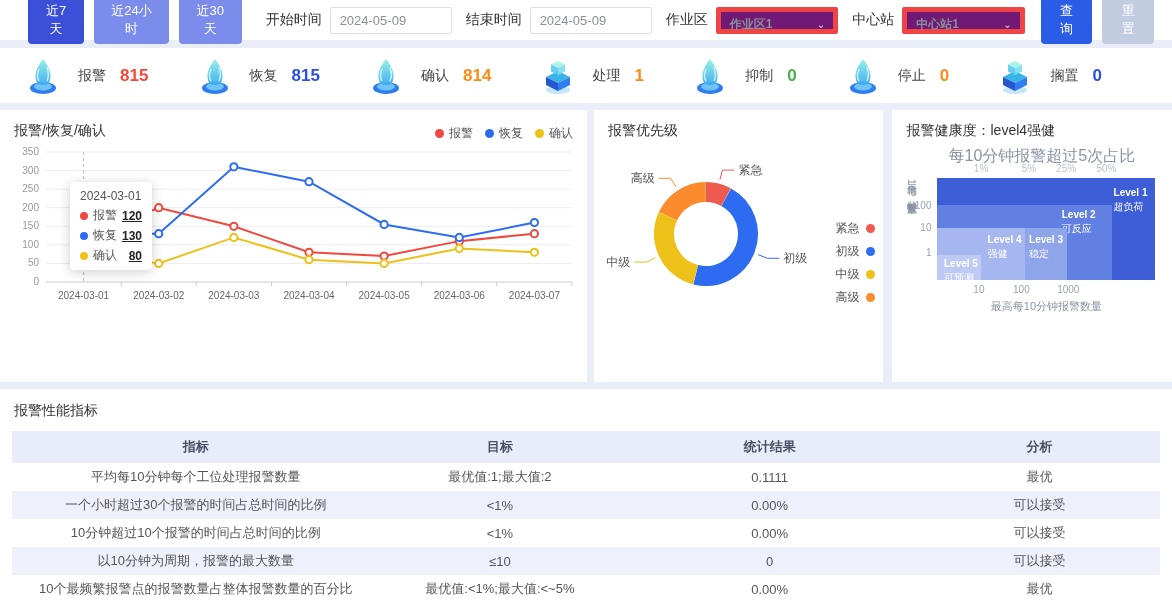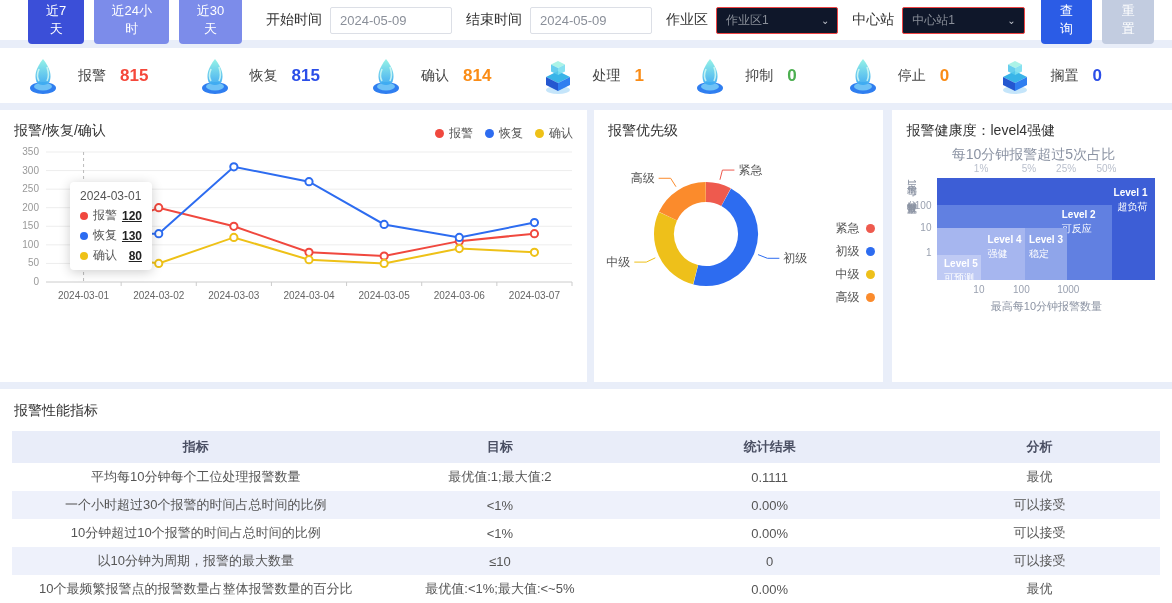--- a/index.html
+++ b/index.html
@@ -6,21 +6,21 @@
   html,body { width:1172px; height:603px; }
   body { background:#e9eef9; font-family:"Liberation Sans","DejaVu Sans",sans-serif; overflow:hidden; }
 
   
   .toolbar { height:40px; background:#fff; display:flex; align-items:center; padding:0 18px 0 28px; }
   .qbtn { border:none; color:#fff; font-size:13px; padding:6px 13px; border-radius:4px; margin-right:10px; cursor:pointer; }
   .qbtn.active { background:#3b4fd8; }
   .qbtn.idle { background:#7c8cea; }
   .tb-label { font-size:14px; color:#333; margin:0 8px 0 14px; white-space:nowrap; }
   .tb-input { width:122px; height:27px; border:1px solid #dcdfe6; border-radius:2px; background:#fff; color:#8a8f99; font-size:13px; padding:0 9px; font-family:inherit; }
-  .tb-select { position:relative; width:132px; height:27px; border:1px solid #ef4444; border-radius:2px; background:#0f172a; color:#8a8f99; font-size:12px; line-height:25px; padding:0 9px; }
+  .tb-select { position:relative; width:132px; height:27px; border:5px solid #ef4444; border-radius:2px; background:#701a75; color:#8a8f99; font-size:12px; line-height:25px; padding:0 9px;font-weight:bold; }
   .tb-select .chev { position:absolute; right:8px; top:0; color:#c0c4cc; font-size:10px; }
   .abtn { border:none; color:#fff; font-size:13px; padding:6px 14px; border-radius:4px; cursor:pointer; }
   .abtn.query { background:#2b5ce6; margin-left:16px; }
   .abtn.reset { background:#c2cce0; margin-left:10px; }
 
   
   .stats { margin-top:8px; height:55px; background:#fff; display:flex; align-items:center; justify-content:space-between; padding:0 70px 0 22px; }
   .stat { display:flex; align-items:center; }
   .stat-icon { width:42px; height:42px; margin-right:14px; }
   .stat-label { font-size:14px; color:#444; margin-right:14px; }
@@ -48,21 +48,21 @@
   .tooltip .tt-dot { width:8px; height:8px; border-radius:50%; margin-right:5px; flex:none; }
   .tooltip .tt-name { color:#555; }
   .tooltip .tt-val { margin-left:auto; font-weight:bold; color:#222;text-decoration:underline; }
 
   svg.donutchart { position:absolute; left:0; top:0; }
   .donut-callout { font-size:12px; fill:#555; }
   .donut-legend { position:absolute; right:8px; top:110px; }
   .donut-legend .dl { display:flex; align-items:center; justify-content:flex-end; margin-bottom:6px; font-size:12px; color:#555; }
   .donut-legend .dot { width:9px; height:9px; border-radius:50%; margin-left:7px; }
 
-  .h-topname { position:absolute; left:32px; width:218px; top:36px; text-align:center; font-size:14px; color:#8b93a3; }
+  .h-topname { position:absolute; left:56px; width:218px; top:36px; text-align:left; font-size:16px; color:#8b93a3; }
   .h-botname { position:absolute; left:45px; width:218px; top:189px; text-align:center; font-size:11px; color:#8b93a3; }
   .h-leftname { position:absolute; left:12px; top:66px; height:108px; writing-mode:vertical-rl; font-size:10px; color:#8b93a3; letter-spacing:1px; }
   .h-plot { position:absolute; left:45px; top:68px; width:218px; height:102px; }
   .h-rect { position:absolute; left:0; bottom:0; }
   .h-lvl { position:absolute; color:#fff; font-size:10px; line-height:1.4; white-space:nowrap; }
   .h-lvl b { font-size:10px; }
   .h-tick { position:absolute; font-size:10px; color:#b9bfcc; transform:translateX(-50%); }
   .h-tick.top { top:-15px; }
   .h-tick.bot { top:106px; color:#9aa1b0; }
   .h-tick.left { right:calc(100% + 6px); transform:translateY(-50%); color:#9aa1b0; }
@@ -344,21 +344,21 @@
         </div>
       </div>
   </div>
 
   <div class="card c-health">
     <div class="card-title">报警健康度：level4强健</div>
     <div class="h-topname">每10分钟报警超过5次占比</div>
     <div class="h-leftname">平均每10分钟报警数量</div>
     <div class="h-botname">最高每10分钟报警数量</div>
     <div class="h-plot" id="health-plot" style="background: rgb(61, 94, 214);">
-        <div class="h-lvl" style="right: 8px; text-align: right; top: 8%;"><b>Level 1</b><div>超负荷</div></div>
+        <div class="h-lvl" style="right: 8px; top: 8%;"><b>Level 1</b><div>超负荷</div></div>
         <div class="h-rect" style="width: 80%; height: 73.5%; background: rgb(97, 128, 225);"></div>
         <div class="h-lvl" style="left: 57%; top: 29%;"><b>Level 2</b><div>可反应</div></div>
         <div class="h-rect" style="width: 59.5%; height: 51%; background: rgb(143, 165, 234);"></div>
         <div class="h-lvl" style="left: 42%; top: 54%;"><b>Level 3</b><div>稳定</div></div>
         <div class="h-rect" style="width: 40%; height: 51%; background: rgb(166, 182, 239);"></div>
         <div class="h-lvl" style="left: 23%; top: 54%;"><b>Level 4</b><div>强健</div></div>
         <div class="h-rect" style="width: 20%; height: 24.5%; background: rgb(191, 202, 244);"></div>
         <div class="h-lvl" style="left: 3%; top: 77%;"><b>Level 5</b><div>可预测</div></div>
         <span class="h-tick top" style="left: 20%;">1%</span>
         <span class="h-tick top" style="left: 42%;">5%</span>

